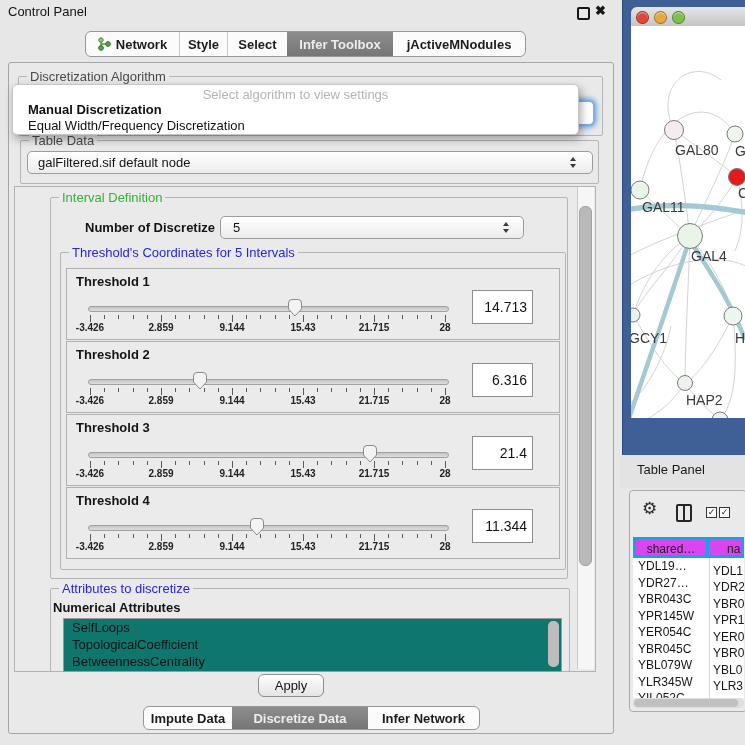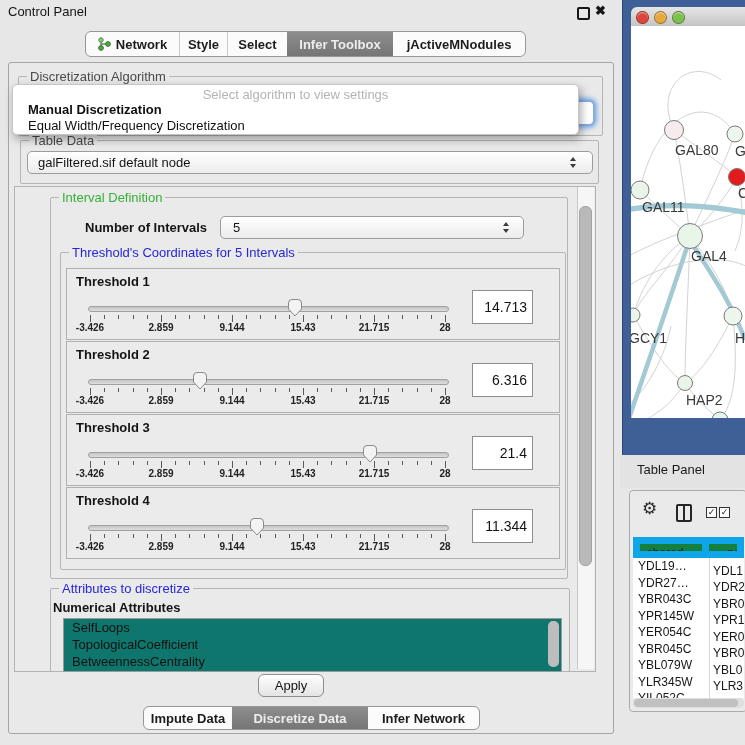--- a/index.html
+++ b/index.html
@@ -69,21 +69,21 @@
   #netCanvas{left:631px;top:26px;width:114px;height:392px;background:#fff;overflow:hidden;}
   
   #tpBar{left:620px;top:455px;width:125px;height:33px;background:#e3e3e3;}
   #tpTitle{left:637px;top:462px;font-size:13px;color:#1a1a1a;}
   #tpPanel{left:629px;top:490px;width:116px;height:220px;background:#eaeaea;border:1px solid #ababab;border-radius:4px;overflow:hidden;}
   #gearIcon{left:12px;top:9px;font-size:17px;color:#2b2b2b;line-height:17px;}
   #colIcon{left:46px;top:13px;width:12px;height:14px;border:2px solid #262626;border-radius:2px;}
   #colIconBar{left:5px;top:0;width:2px;height:14px;background:#262626;}
   .chk{position:absolute;top:16px;width:9px;height:9px;border:1px solid #333;background:#fdfdfd;font-size:9px;line-height:9px;text-align:center;color:#222;}
   #tpHeader{left:3px;top:46px;width:111px;height:21px;display:flex;}
-  .hcell{background:#15803d;border:7px solid #0ea5e9;box-sizing:border-box;font-size:12px;line-height:19px;color:#1c1c1c;overflow:hidden;white-space:nowrap;}
+  .hcell{background:#d946ef;border:3px solid #0ea5e9;box-sizing:border-box;font-size:12px;line-height:19px;color:#1c1c1c;overflow:hidden;white-space:nowrap;}
   #hc1{width:76px;text-align:center;}
   #hc2{flex:1;padding-left:18px;border-left:none;}
   #tpRows{left:3px;top:67px;width:111px;height:140px;background:#fff;overflow:hidden;}
   .trow{height:16.5px;font-size:12px;line-height:16.5px;color:#161616;white-space:nowrap;}
   .tc1{display:inline-block;width:71px;padding-left:5px;border-right:1px solid #d8d8d8;overflow:hidden;}
   .tc2{padding-left:3px;}
   #hScroll{left:3px;top:207px;width:111px;height:10px;background:#dedede;border-radius:5px;}
   #hThumb{position:absolute;left:1px;top:1px;width:104px;height:8px;background:#c0c0c0;border-radius:4px;}
 </style>
 </head>
@@ -145,21 +145,21 @@
         <span class="arr dn"></span>
       </span></div>
 
   <div id="scrollpane" class="p"></div>
   <div id="vTrack" class="p"></div>
   <div id="vThumb" class="p"></div>
 
   <div id="intervalGroup" class="group">
     <span class="glabel">Interval Definition</span>
   </div>
-  <span id="numLabel" class="p">Number of Intervals</span>
+  <span id="numLabel" class="p">Number of Discretize</span>
   <div id="numCombo" class="p combo">
     <span>5</span>
   <span class="arrows" style="right: 12px; top: 5px;">
         <span class="arr up"></span>
         <span class="arr dn"></span>
       </span></div>
 
   <div id="threshGroup" class="group">
     <span class="glabel">Threshold's Coordinates for 5 Intervals</span>
   </div>

